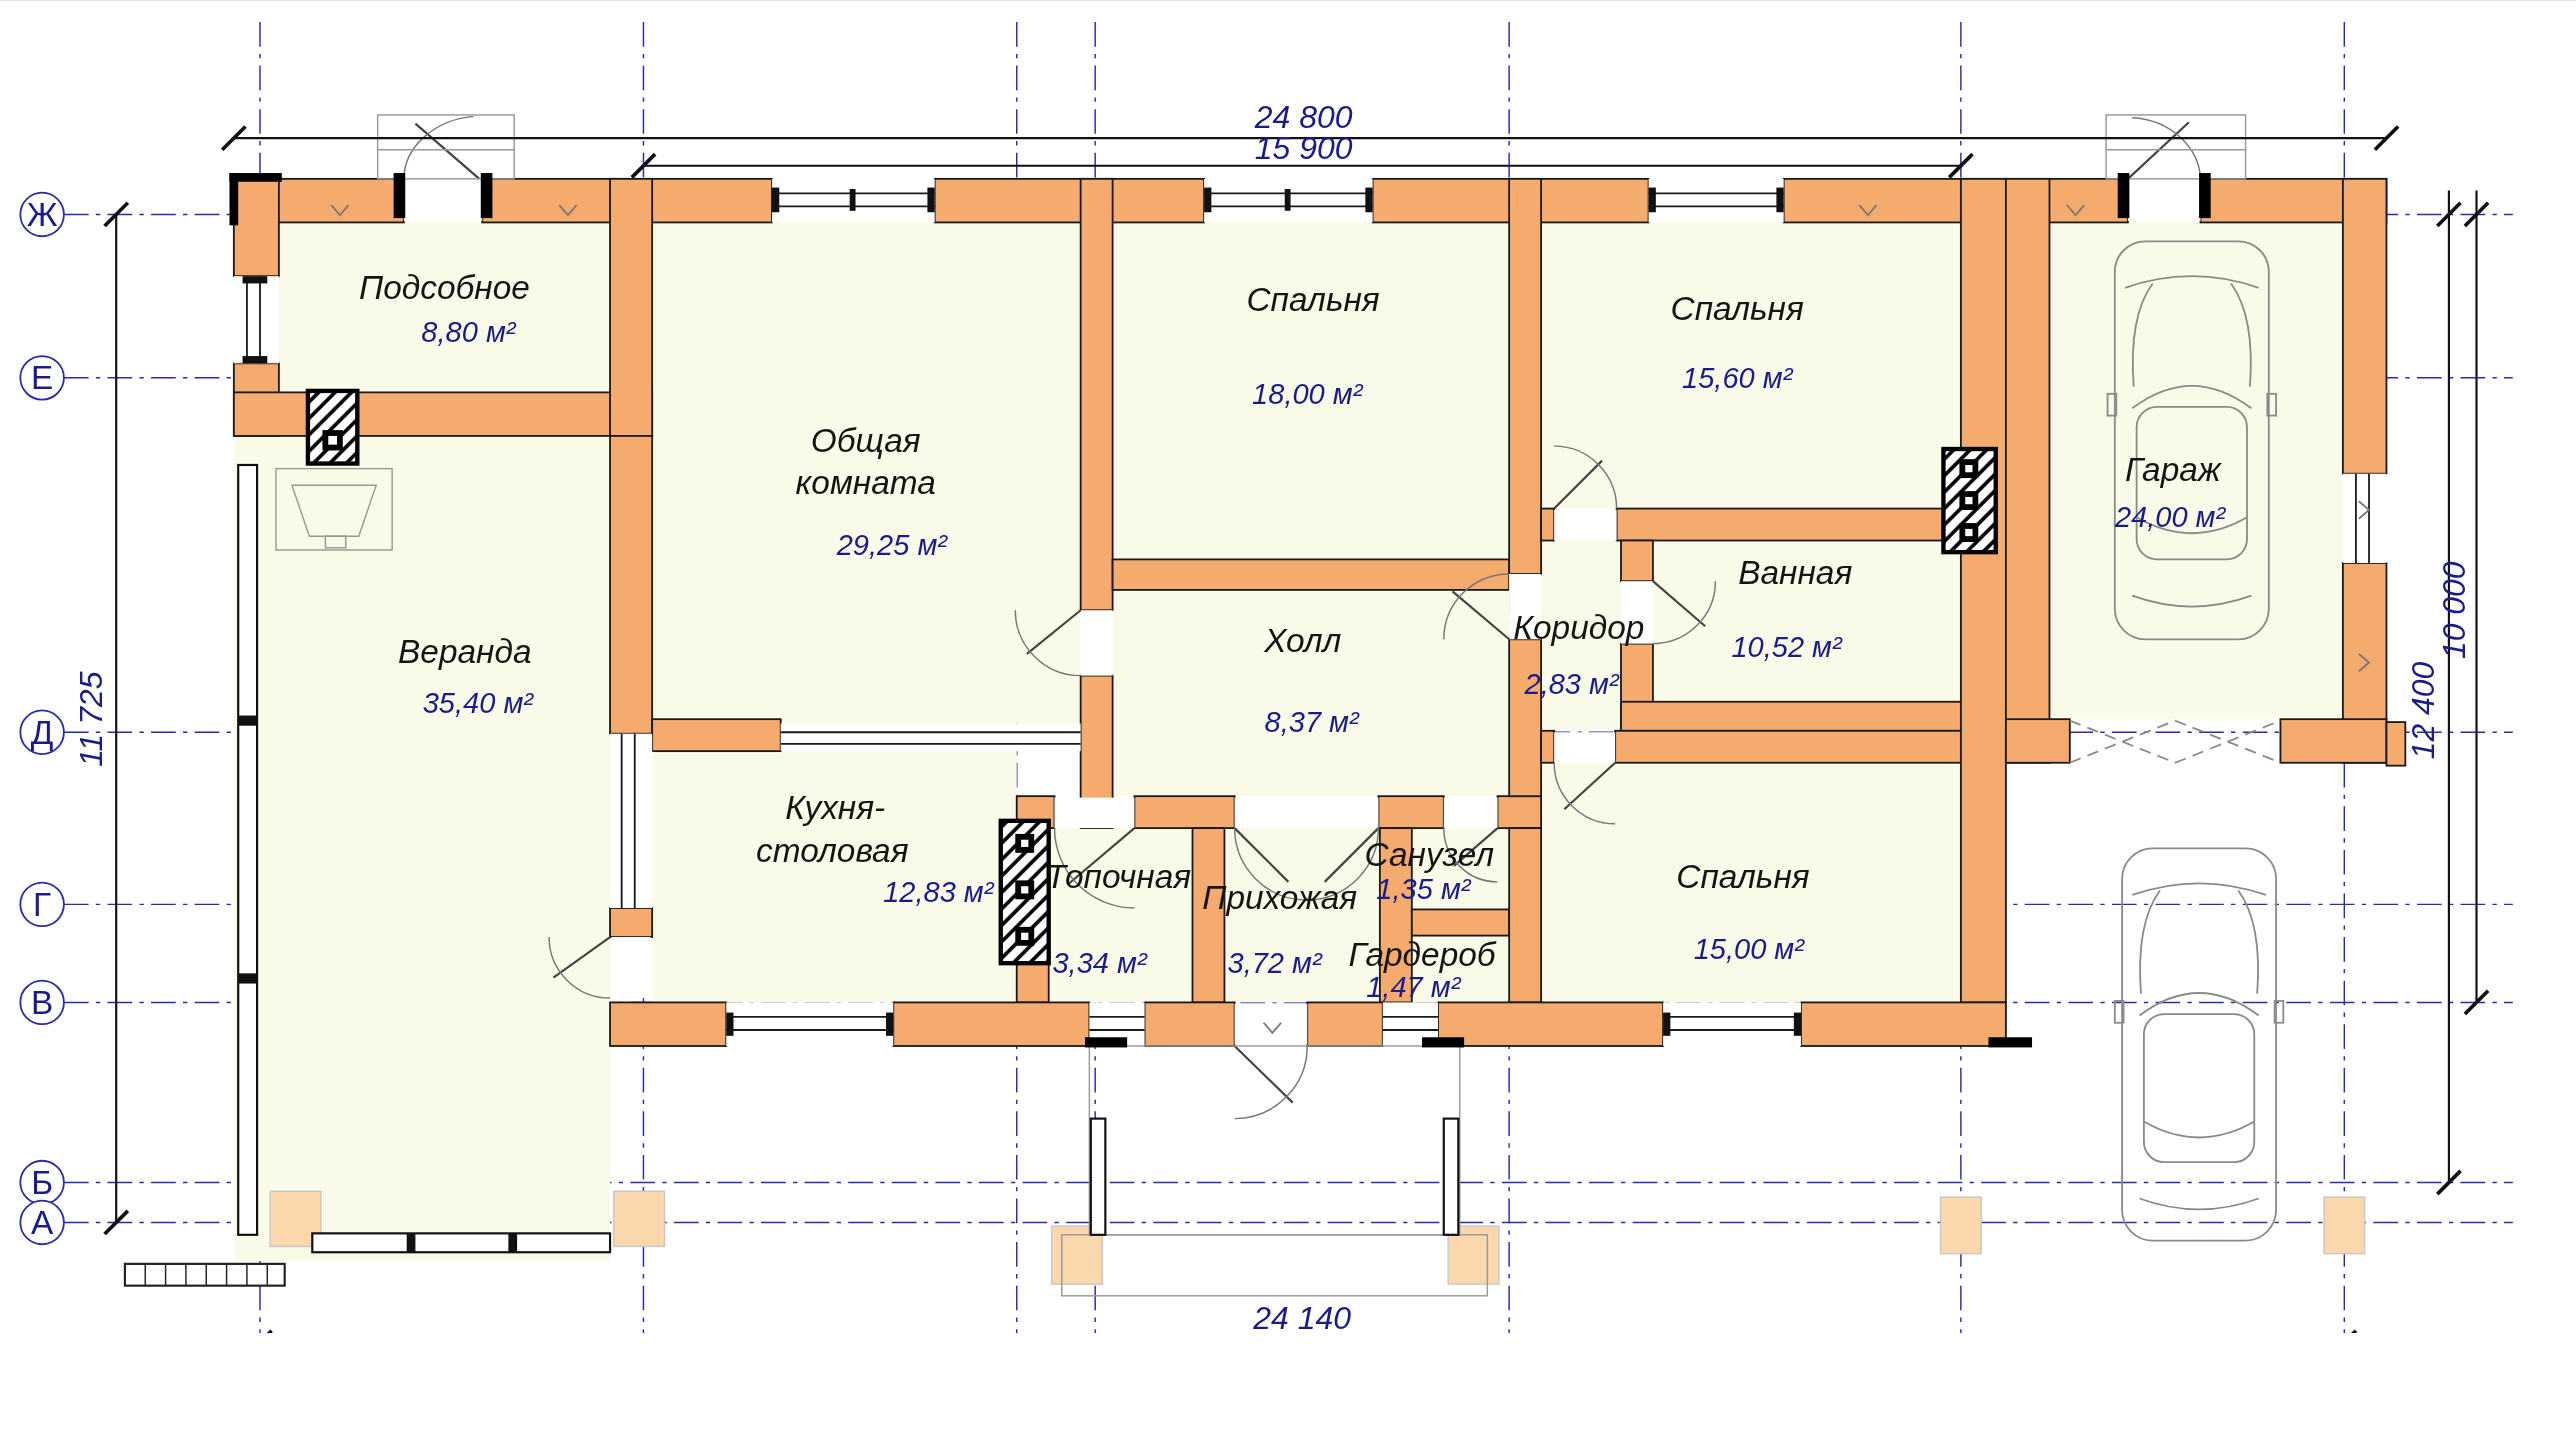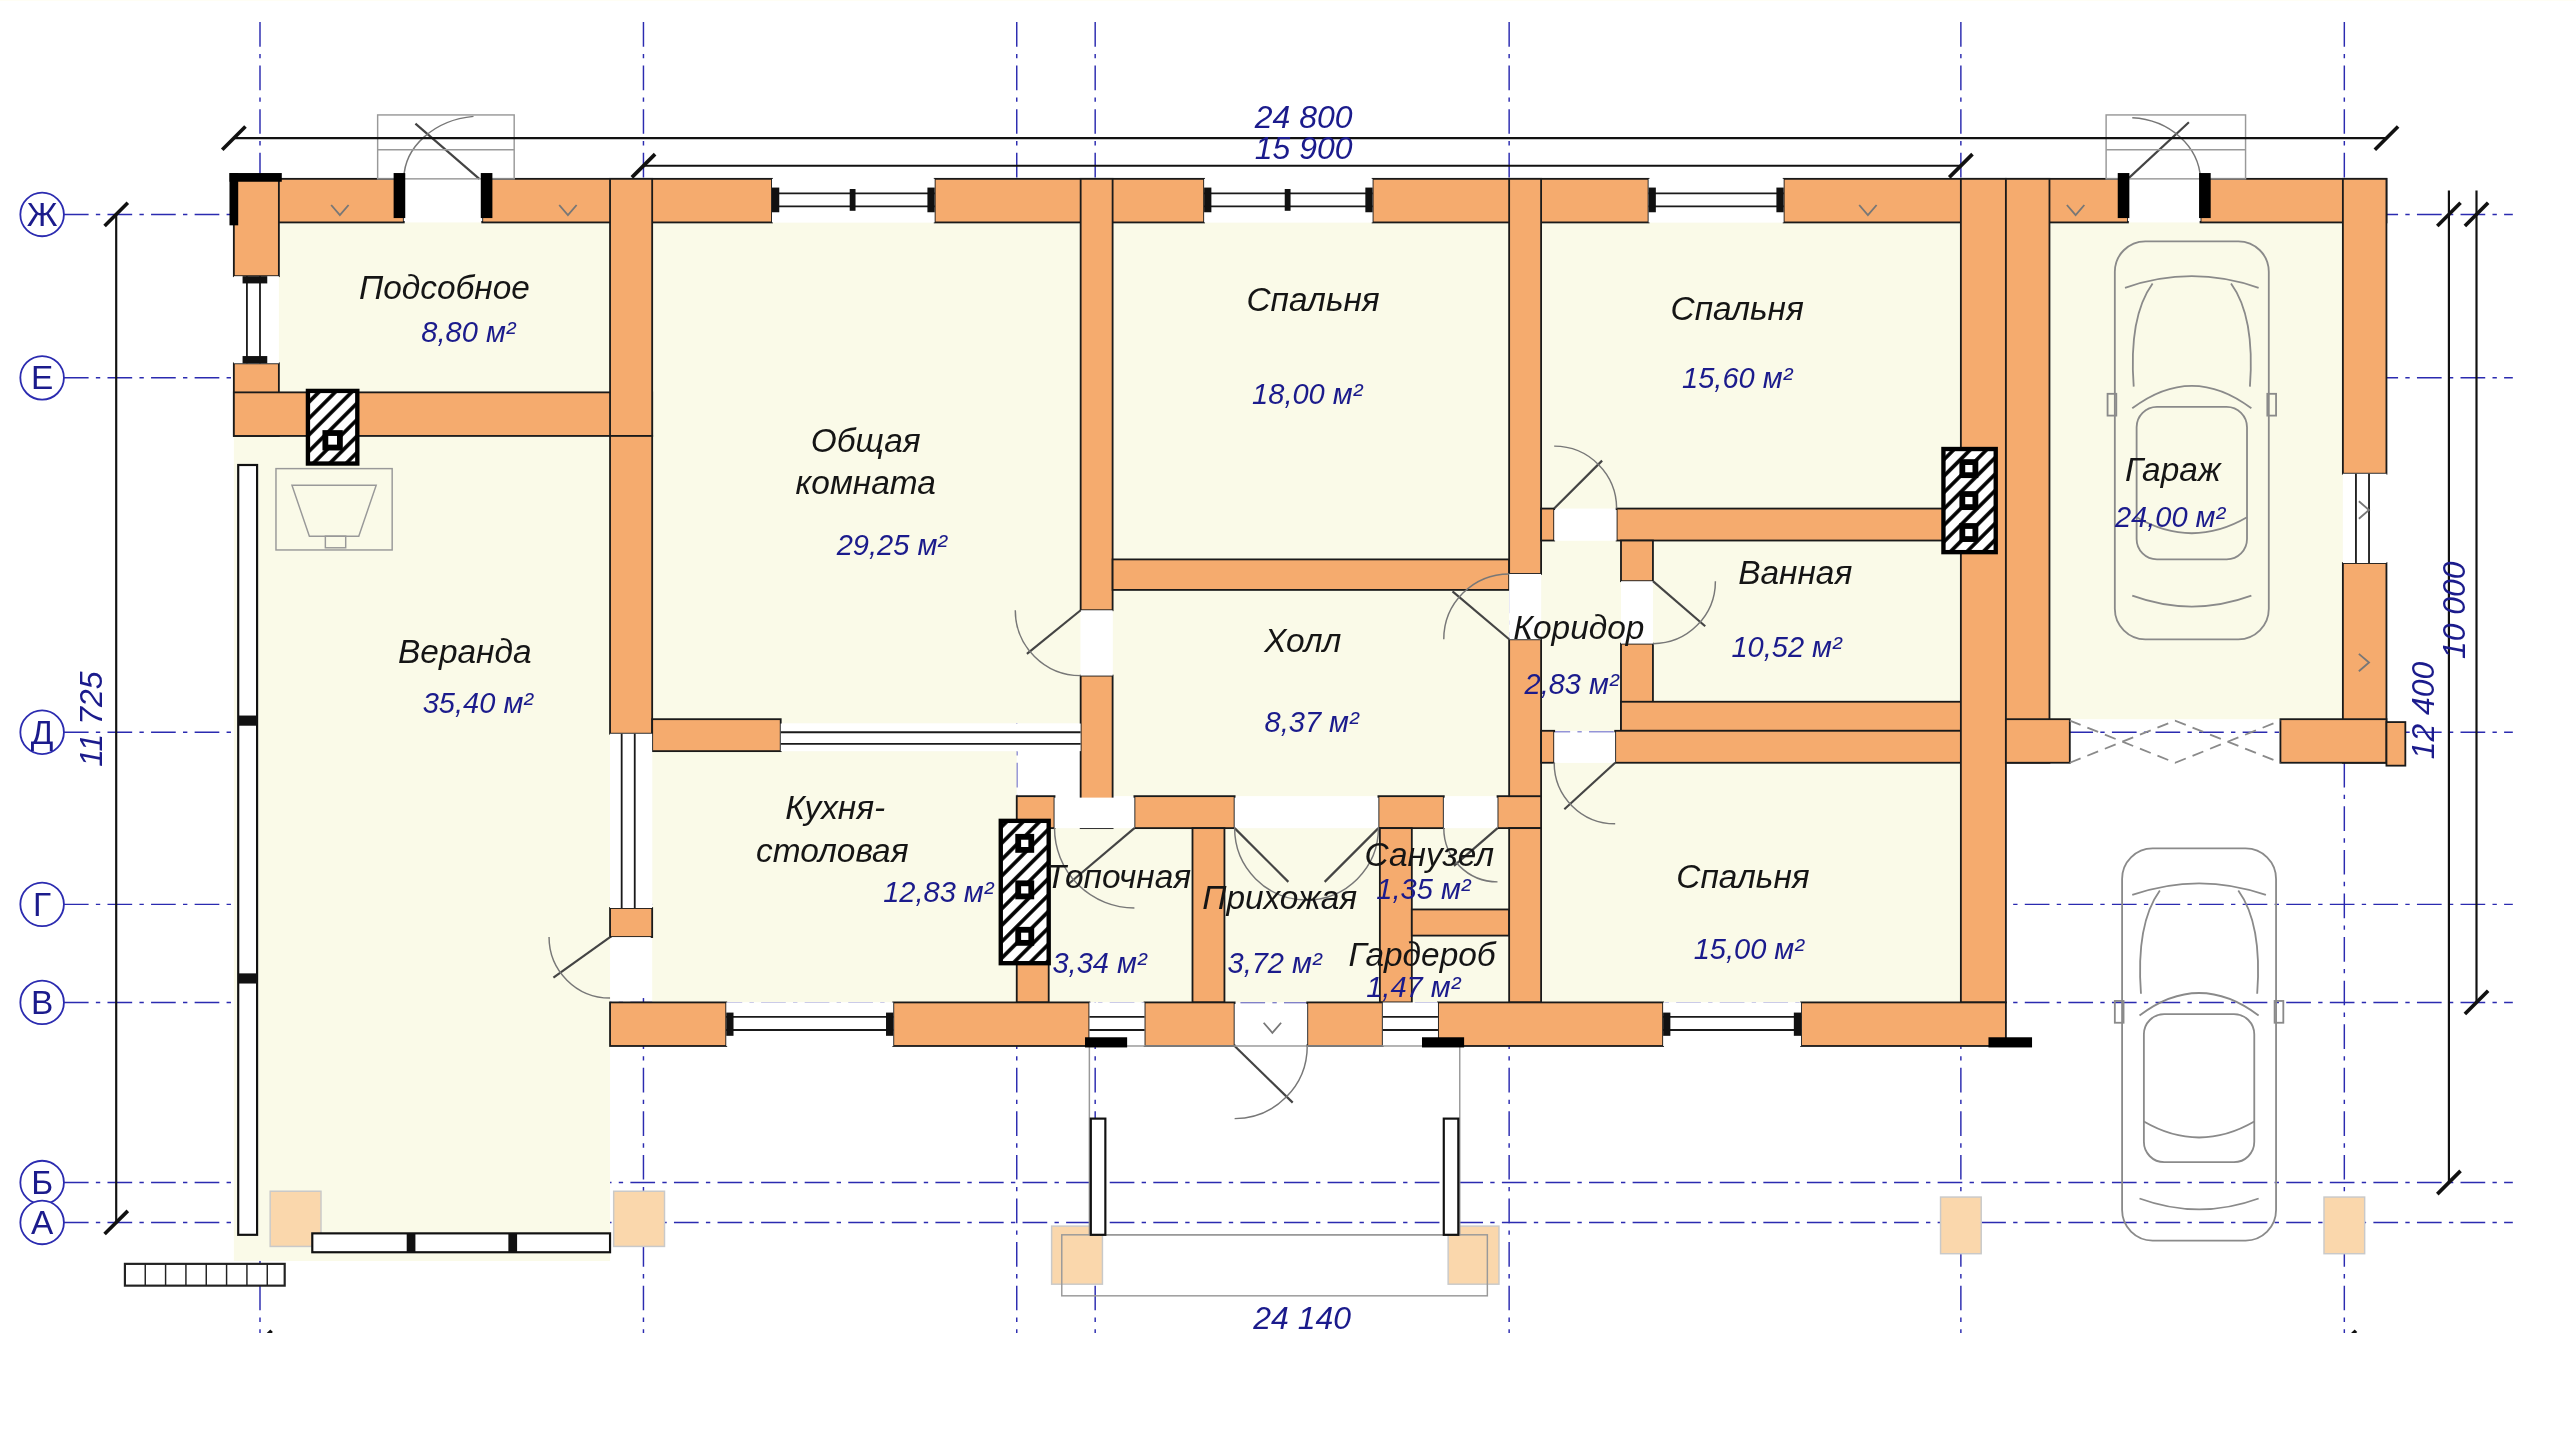--- a/index.html
+++ b/index.html
@@ -1,16 +1,16 @@
 <!DOCTYPE html>
 <html style="font-size:11.6px"><head>
 <meta charset="utf-8">
 <style>
   html,body{margin:0;padding:0;background:#fff;}
-  .stage{position:relative;width:2576px;height:1333px;background:#fef9c3;overflow:hidden;
+  .stage{position:relative;width:2576px;height:1333px;background:#737373;overflow:hidden;
          font-family:"Liberation Sans", sans-serif;}
   svg{display:block;}
   text{font-family:"Liberation Sans", sans-serif;}
   .room-name{font-style:italic;font-size:46px;fill:#151515;}
   .room-area{font-style:italic;font-size:40px;fill:#1b1b8c;}
   .dim-text{font-style:italic;font-size:44px;fill:#1b1b8c;}
   .axis-text{font-size:46px;fill:#1b1b8c;}
   .wall{fill:#F5AB6E;stroke:#1a1a1a;stroke-width:2.5;}
   .floor{fill:#FAFAE8;stroke:none;}
   .pad{fill:#FAD7AC;stroke:#c9c9c9;stroke-width:2;}

